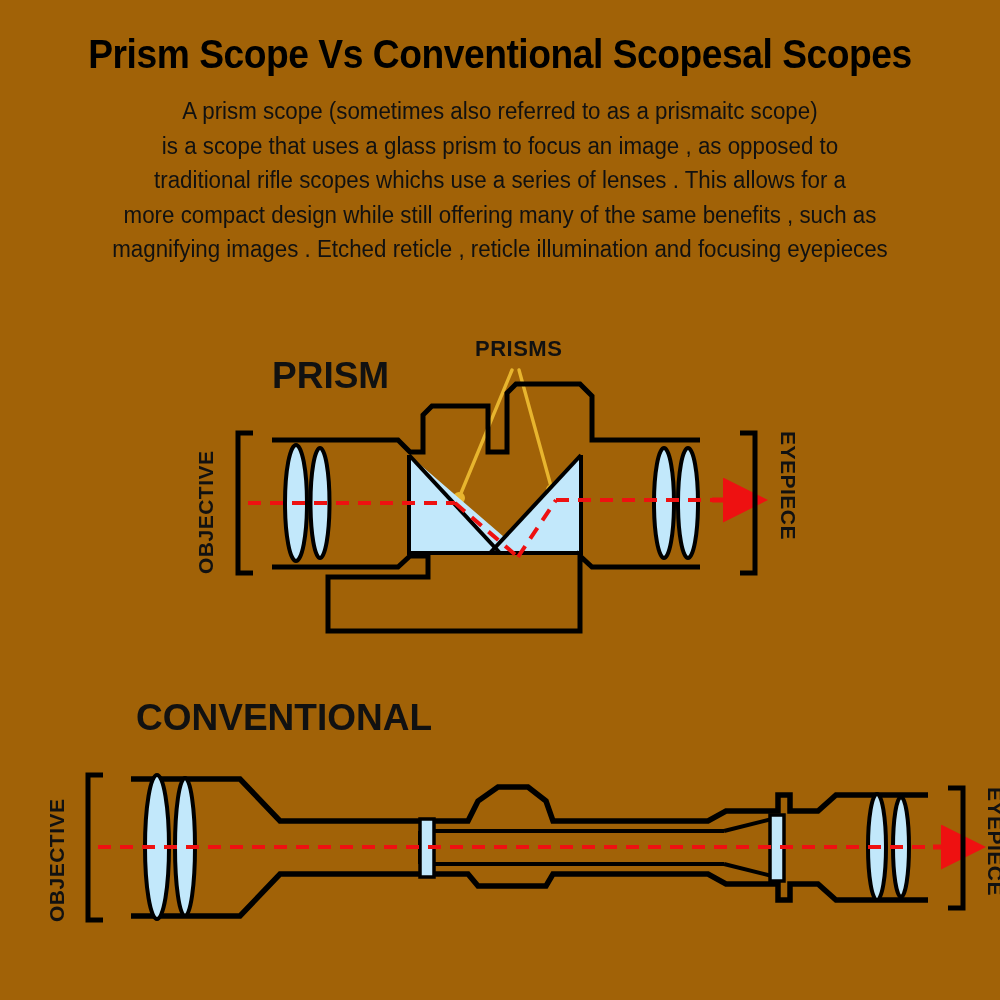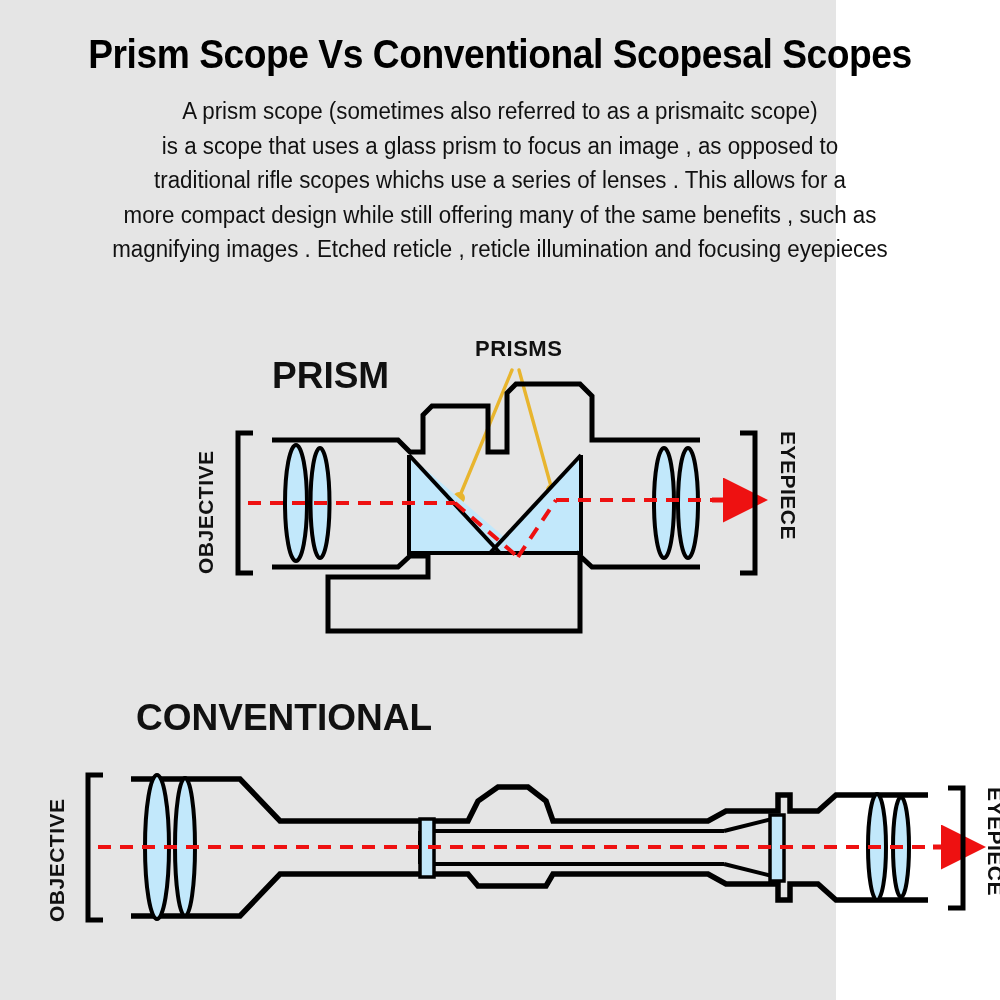--- a/index.html
+++ b/index.html
@@ -1,18 +1,18 @@
 <!DOCTYPE html>
 <html><head>
 <meta charset="utf-8">
 <style>
   html,body{margin:0;padding:0;background:#ffffff;}
   body{width:1000px;height:1000px;overflow:hidden;
        font-family:"Liberation Sans","DejaVu Sans",sans-serif;color:#000;}
-  #page{position:relative;width:836px;height:1000px;background:#e5e5e5;}
+  #page{position:relative;width:1000px;height:1000px;background:#a16207;}
 
   .title{
     position:absolute;left:0;top:30px;width:1000px;text-align:center;
     font-family:"Liberation Sans","DejaVu Sans",sans-serif;
     font-weight:bold;font-size:40px;line-height:48px;
     letter-spacing:-0.5px;transform:scaleX(0.93);transform-origin:center top;
     color:#000;white-space:nowrap;
   }
 
   .para{

